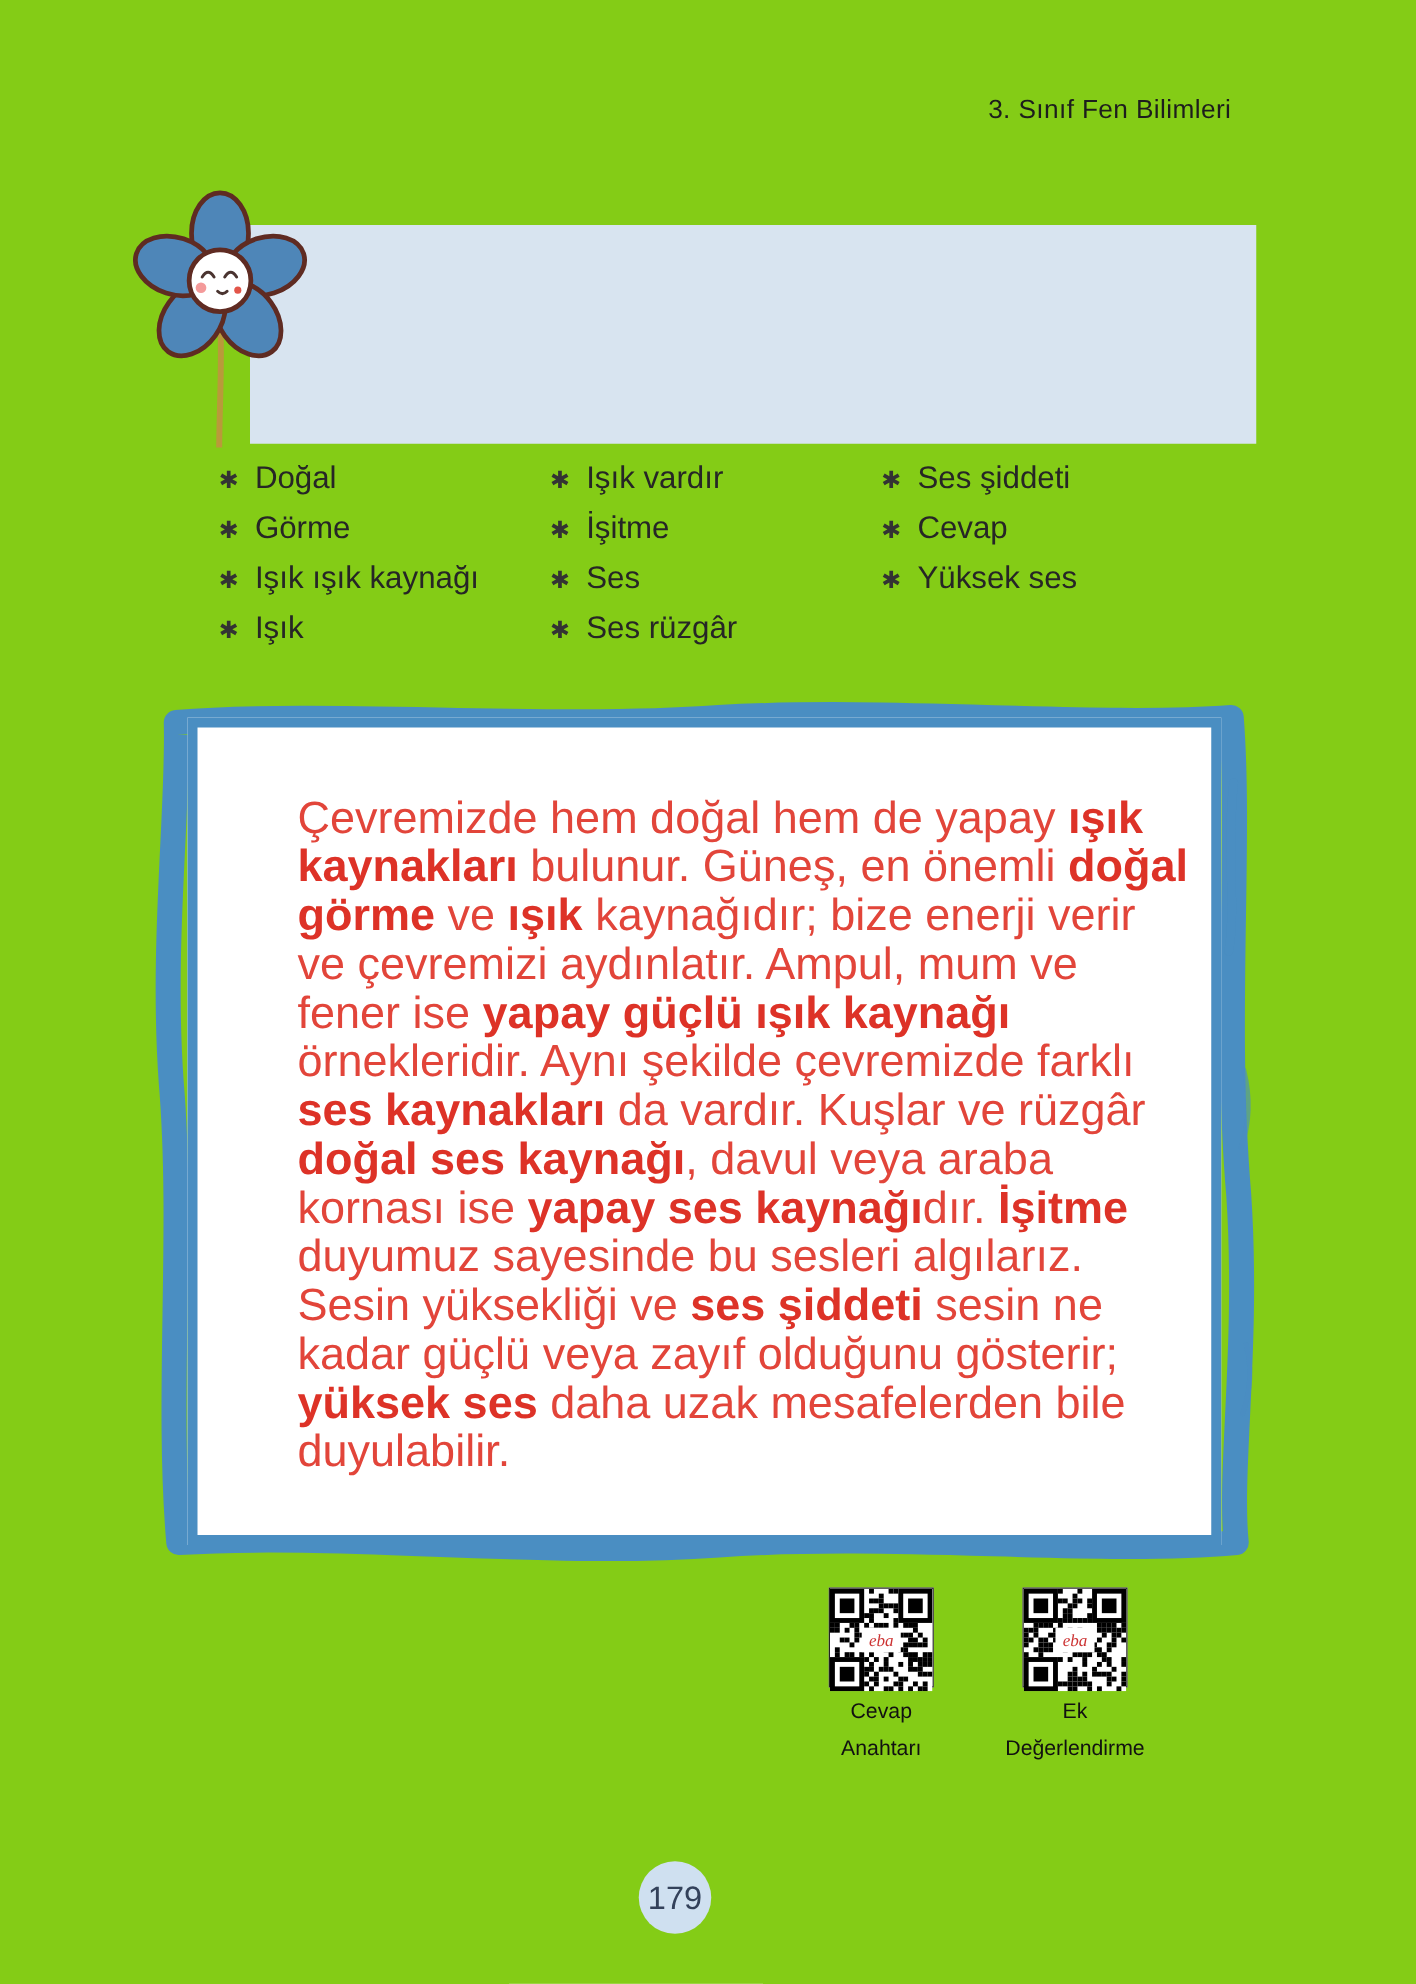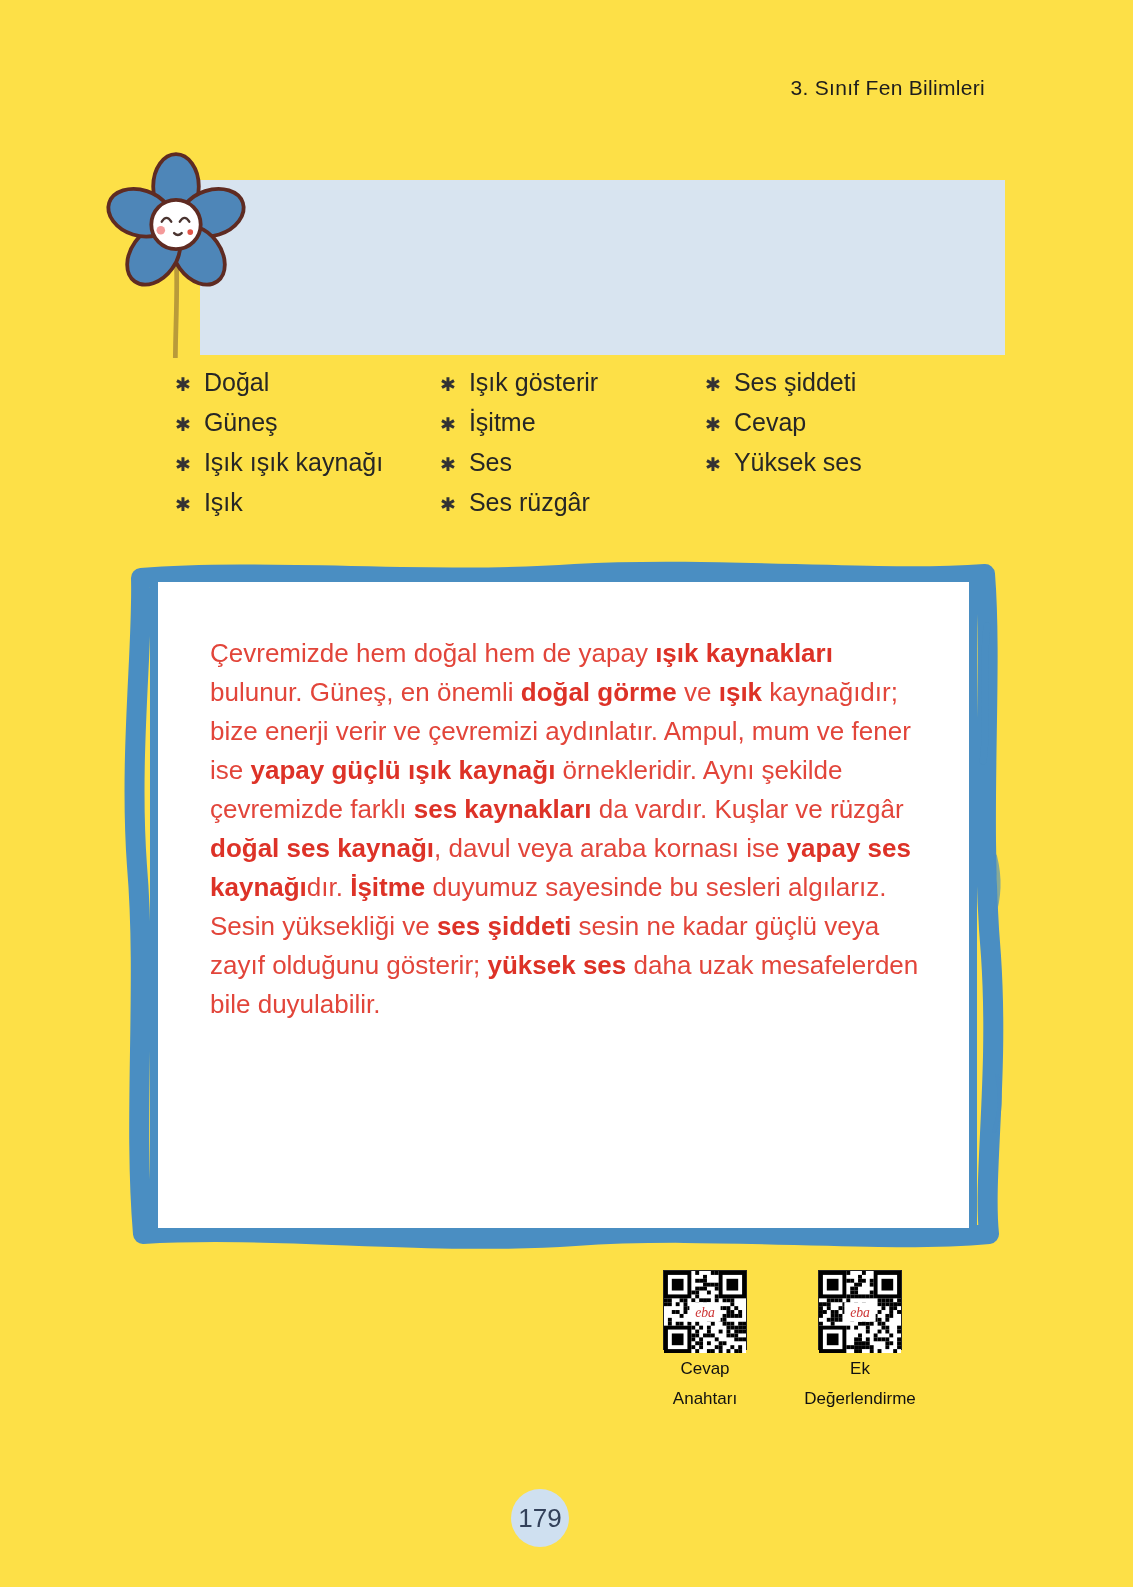--- a/index.html
+++ b/index.html
@@ -3,39 +3,39 @@
 <meta charset="utf-8">
 <style>
   :root{
     --accent-blue:#4a8ec2;
     --banner-blue:#d8e4f0;
     --text-red:#e2453a;
     --ink:#232323;
   }
   *{margin:0;padding:0;box-sizing:border-box;}
   body{background:#ffffff;font-family:"Liberation Sans",sans-serif;}
-  .page{position:relative;width:1133px;height:1587px;background:#fde047;overflow:hidden;}
+  .page{position:relative;width:1133px;height:1587px;background:#84cc16;overflow:hidden;}
 
   .header{position:absolute;top:76px;right:148px;font-size:21px;color:#1d1d1d;letter-spacing:.3px;}
 
   .banner{position:absolute;left:200px;top:180px;width:805px;height:175px;background:var(--banner-blue);}
   .question{position:absolute;left:285px;top:260px;width:690px;font-size:25px;color:#1c1c1c;}
   .qnum{font-weight:600;margin-right:4px;}
 
   .flower{position:absolute;left:100px;top:148px;width:152px;height:210px;}
 
   .concepts{position:absolute;left:175px;top:368px;display:flex;}
   .concept-col{width:265px;}
   .concept-col:last-child{width:auto;}
   .concept-item{display:flex;align-items:baseline;height:40px;font-size:25px;color:#262626;white-space:nowrap;}
   .concept-item .bullet{font-size:19px;margin-right:13px;color:#333;}
 
   .frame-svg{position:absolute;left:115px;top:556px;width:897px;height:700px;}
   .answer-box{position:absolute;left:150px;top:574px;width:827px;height:662px;border:8px solid var(--accent-blue);background:#fff;}
-  .answer-par{margin:52px 0 0 52px;width:716px;font-size:26px;line-height:39px;color:var(--text-red);}
+  .answer-par{margin:52px 0 0 80px;width:716px;font-size:36px;line-height:39px;color:var(--text-red);}
   .answer-par .seg-bold{font-weight:bold;color:#dd3227;}
 
   .qr-block{position:absolute;top:1270px;width:150px;display:flex;flex-direction:column;align-items:center;}
   .qr-block.first{left:630px;}
   .qr-block.second{left:785px;}
   .qr-code{width:84px;height:80px;border:1px solid #222;background:#fff;line-height:0;}
   .qr-label{margin-top:4px;font-size:17px;line-height:1.75;color:#111;text-align:center;white-space:nowrap;}
 
   .page-badge{position:absolute;left:511px;top:1489px;width:58px;height:58px;border-radius:50%;
     background:#cfe0f0;display:flex;align-items:center;justify-content:center;
@@ -71,35 +71,35 @@
 
 
   <div class="concepts" id="concept-columns">
       <div class="concept-col">
         <div class="concept-item">
           <span class="bullet">✱</span>
           <span>Doğal</span>
         </div>
         <div class="concept-item">
           <span class="bullet">✱</span>
-          <span>Güneş</span>
+          <span>Görme</span>
         </div>
         <div class="concept-item">
           <span class="bullet">✱</span>
           <span>Işık ışık kaynağı</span>
         </div>
         <div class="concept-item">
           <span class="bullet">✱</span>
           <span>Işık</span>
         </div>
       </div>
       <div class="concept-col">
         <div class="concept-item">
           <span class="bullet">✱</span>
-          <span>Işık gösterir</span>
+          <span>Işık vardır</span>
         </div>
         <div class="concept-item">
           <span class="bullet">✱</span>
           <span>İşitme</span>
         </div>
         <div class="concept-item">
           <span class="bullet">✱</span>
           <span>Ses</span>
         </div>
         <div class="concept-item">

